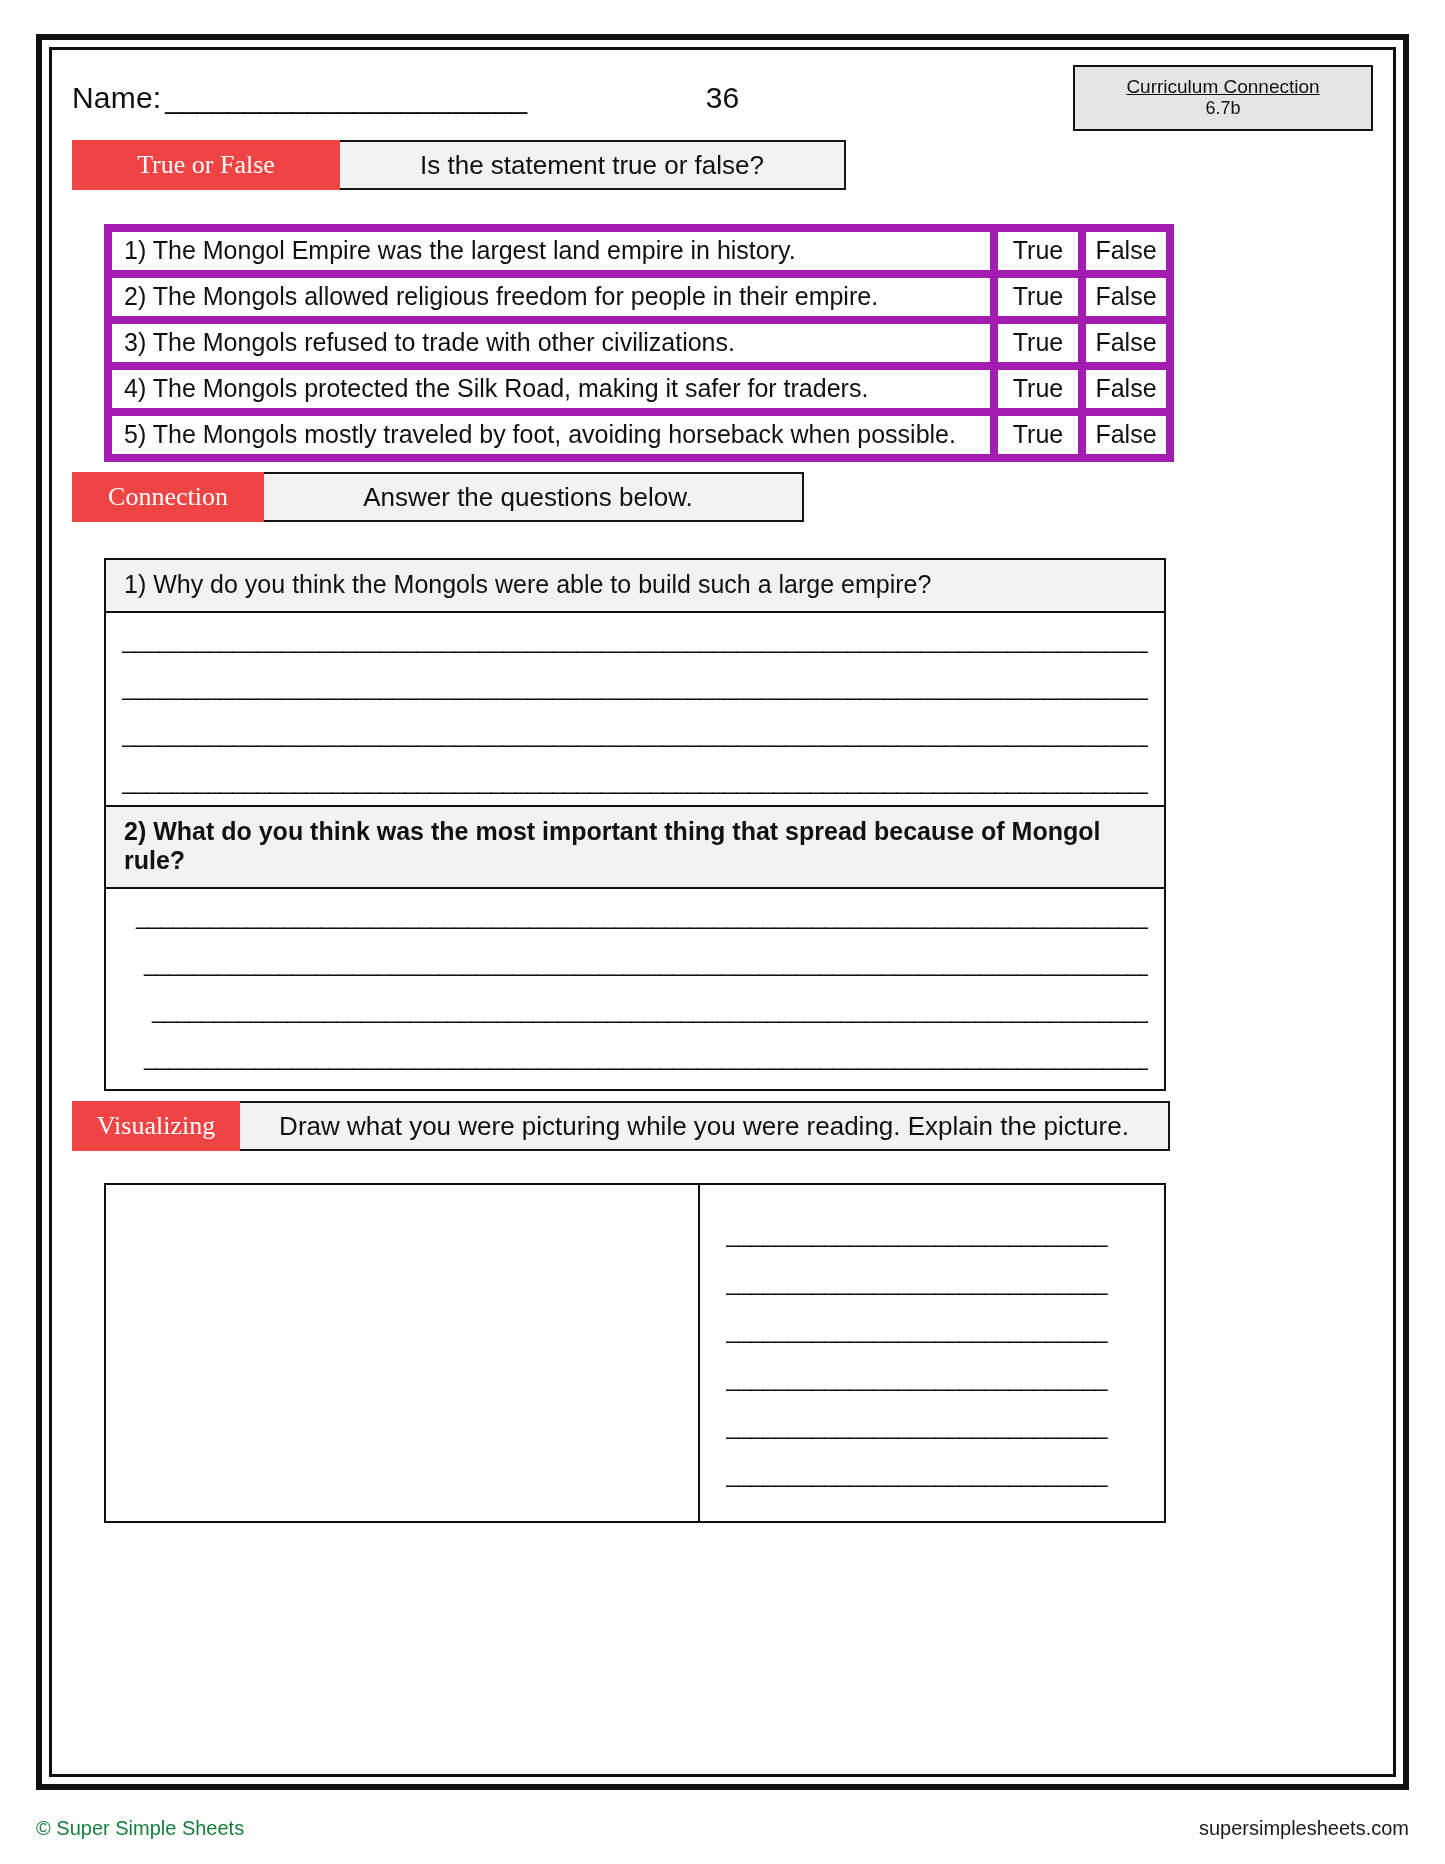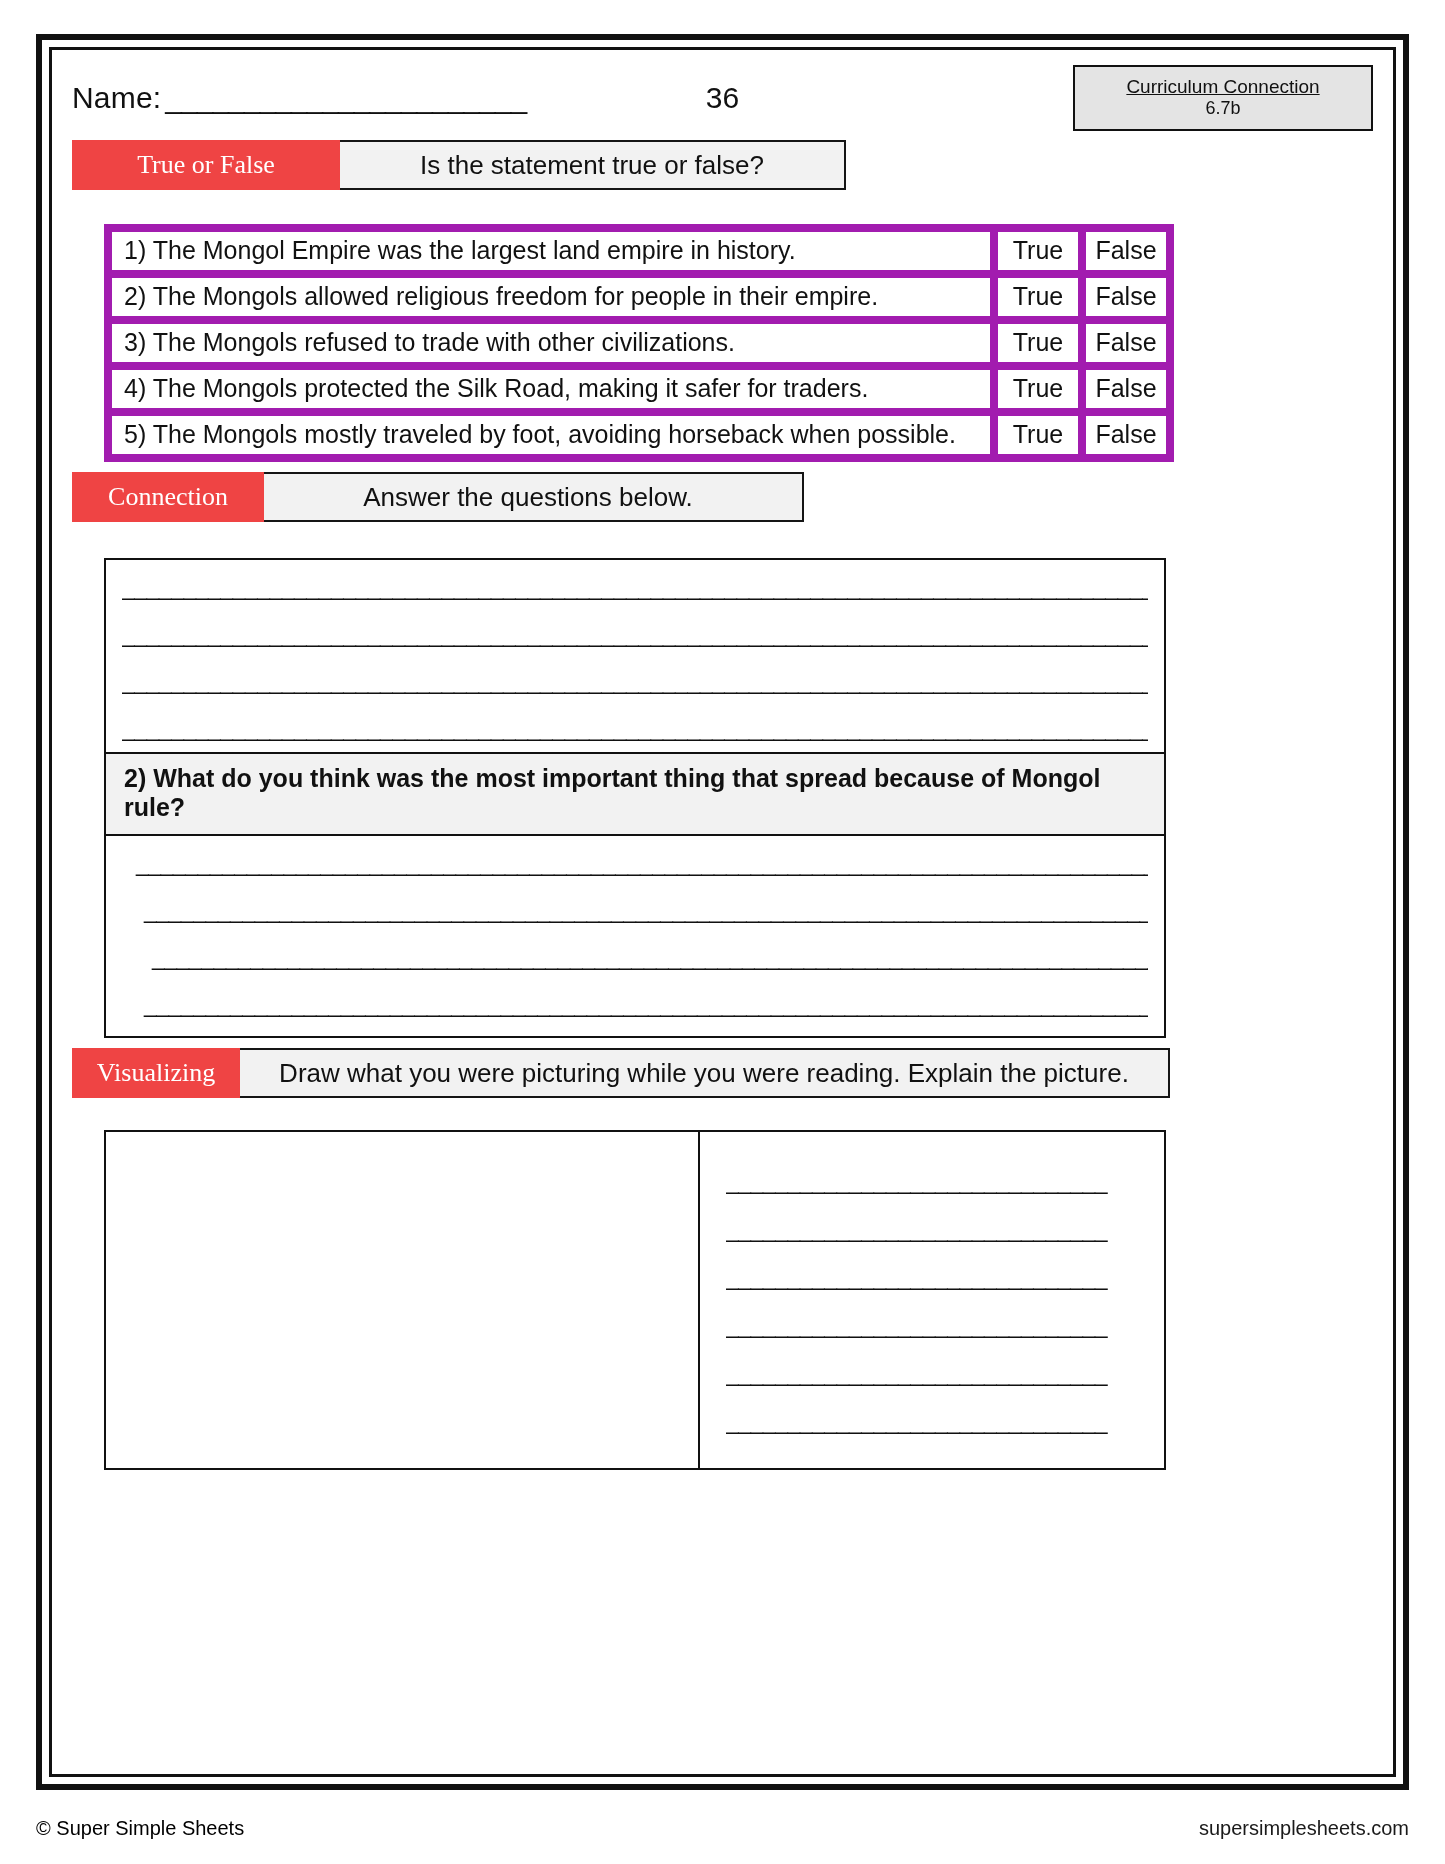--- a/index.html
+++ b/index.html
@@ -205,21 +205,21 @@
   
   .footer{
     position:absolute;
     left:36px;right:36px;
     bottom:16px;
     display:flex;
     align-items:center;
     justify-content:space-between;
     height:40px;
   }
-  .foot-left{font-size:20px;color:#000000;}
+  .foot-left{font-size:20px;color:#15803d;}
   .foot-right{font-size:20px;color:#1a1a1a;}
 </style>
 </head>
 <body>
 
 <div class="page">
   <div class="frame-outer">
     <div class="frame-inner">
 
       <div class="name-row">
@@ -269,20 +269,21 @@
         </table>
       </div>
 
       <div class="sec-head sec-q">
         <div class="sec-tag">Connection</div>
         <div class="sec-desc">Answer the questions below.</div>
       </div>
 
       <div class="q-wrap">
         <div class="q-box">
+          <div class="q-prompt">1) Why do you think the Mongols were able to build such a large empire?</div>
           <div class="q-lines h1 q1">
             <div class="wline">______________________________________________________________________________________</div>
             <div class="wline">______________________________________________________________________________________</div>
             <div class="wline">______________________________________________________________________________________</div>
             <div class="wline">______________________________________________________________________________________</div>
           </div>
           <div class="q-prompt" style="border-top:2px solid #111111;font-weight:bold;">2) What do you think was the most important thing that spread because of Mongol rule?</div>
           <div class="q-lines h2 q2">
             <div class="wline i1">_____________________________________________________________________________________</div>
             <div class="wline i2">____________________________________________________________________________________</div>

